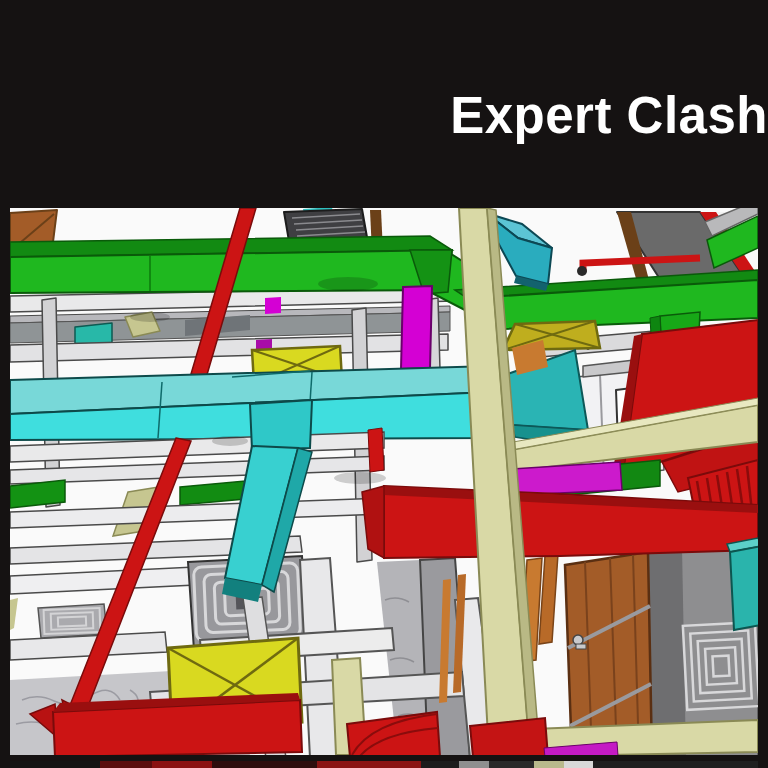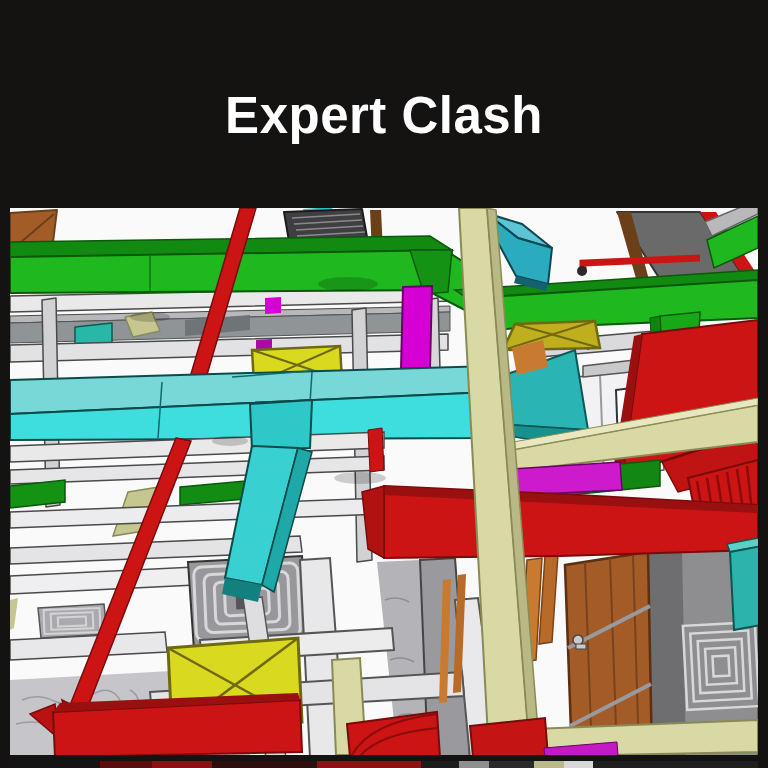--- a/index.html
+++ b/index.html
@@ -1,20 +1,20 @@
 <!DOCTYPE html>
 <html style="--page_black: #151212; --title_text: #ffffff; --model_bg: #fafafa; --duct_green: #1fb81f; --duct_green_top: #128a12; --duct_green_dark: #0d7a0d; --duct_cyan: #3fdede; --duct_cyan_top: #78d8d8; --duct_cyan_dark: #22b0b0; --teal_cone: #2ab4b4; --teal_dark: #17918e; --pipe_red: #cc1414; --red_dark: #9a0f0f; --red_deep: #7a0b0b; --box_yellow: #d9d920; --box_mustard: #bfae1e; --olive_line: #6f6a10; --magenta: #d400d4; --magenta_dim: #a80ca8; --beige: #d9d9a6; --beige_shade: #b9b985; --beige_line: #8a8a55; --khaki: #c6c690; --wood: #a35c28; --wood_dark: #6b4018; --stud_orange: #c87a30; --gray_light: #e9e9ea; --gray_mid: #b8b8bc; --gray_dark: #8e8e90; --slab_gray: #6a6a6a; --outline: #4a4a4a; --marble: #c6c6ca; --coil_bg: #98989c; --coil_line: #d8d8da;"><head>
 <meta charset="utf-8">
 <style>
   html,body{margin:0;padding:0;}
   body{width:768px;height:768px;overflow:hidden;background:var(--page_black,#151212);
        font-family:"Liberation Sans",sans-serif;}
   .stage{position:relative;width:768px;height:768px;background:var(--page_black,#151212);}
   .hdr{position:absolute;left:0;top:0;width:768px;height:208px;display:flex;flex-direction:column;
-       align-items:center;justify-content:center;padding-top:23px;box-sizing:border-box;}
+       align-items:flex-end;justify-content:center;padding-top:23px;box-sizing:border-box;}
   .hdr .line{color:var(--title_text,#fff);font-weight:700;font-size:51px;line-height:77px;
        letter-spacing:0.5px;white-space:nowrap;}
   .render{position:absolute;left:10px;top:208px;width:748px;height:547px;}
   .edge-sliver{position:absolute;left:10px;top:761px;width:748px;height:7px;
        background:linear-gradient(90deg,#141414 0 12%,#5a0d0d 12% 19%,#8a1212 19% 27%,
        #2e0e0e 27% 41%,#8a1414 41% 55%,#1c1c1c 55% 60%,#8f8f8f 60% 64%,#2a2a2a 64% 70%,
        #b9b98c 70% 74%,#d8d8d8 74% 78%,#1f1f1f 78% 100%);}
 </style>
 </head>
 <body>

